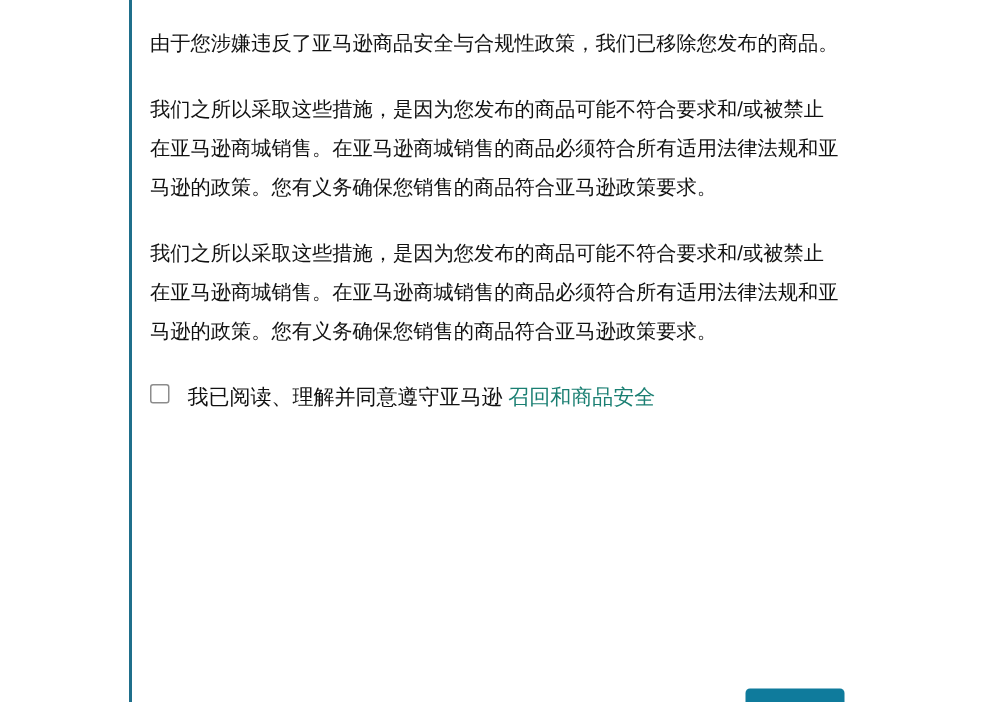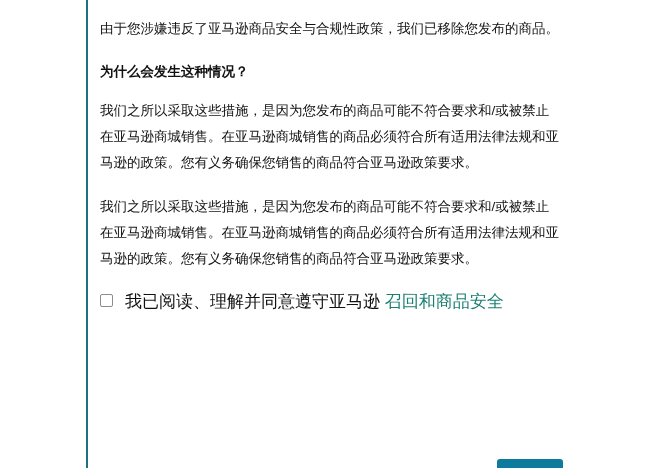--- a/index.html
+++ b/index.html
@@ -72,21 +72,21 @@
     width: 13px;
     height: 13px;
     border: 1px solid #8c8c8c;
     border-radius: 2px;
     background: #ffffff;
     margin-top: 4px;
     margin-right: 12px;
     box-sizing: border-box;
   }
   .check-label {
-    font-size: 17px;
+    font-size: 14px;
     line-height: 24px;
     color: #111111;
     max-width: 430px;
   }
   .submit-button {
     position: absolute;
     left: 497px;
     top: 459px;
     width: 66px;
     height: 22px;
@@ -105,21 +105,20 @@
 <body>
 
 <div class="page">
 
   <div class="left-rail"></div>
 
   <div class="content">
 
     <p class="body-text">由于您涉嫌违反了亚马逊商品安全与合规性政策，我们已移除您发布的商品。</p>
 
-    <h3 class="section-heading">为什么会发生这种情况？</h3>
 
     <p class="body-text">我们之所以采取这些措施，是因为您发布的商品可能不符合要求和/或被禁止在亚马逊商城销售。在亚马逊商城销售的商品必须符合所有适用法律法规和亚马逊的政策。您有义务确保您销售的商品符合亚马逊政策要求。</p>
 
     <p class="body-text">我们之所以采取这些措施，是因为您发布的商品可能不符合要求和/或被禁止在亚马逊商城销售。在亚马逊商城销售的商品必须符合所有适用法律法规和亚马逊的政策。您有义务确保您销售的商品符合亚马逊政策要求。</p>
 
 
 
     <div class="checks">
 
       <div class="check-row">

